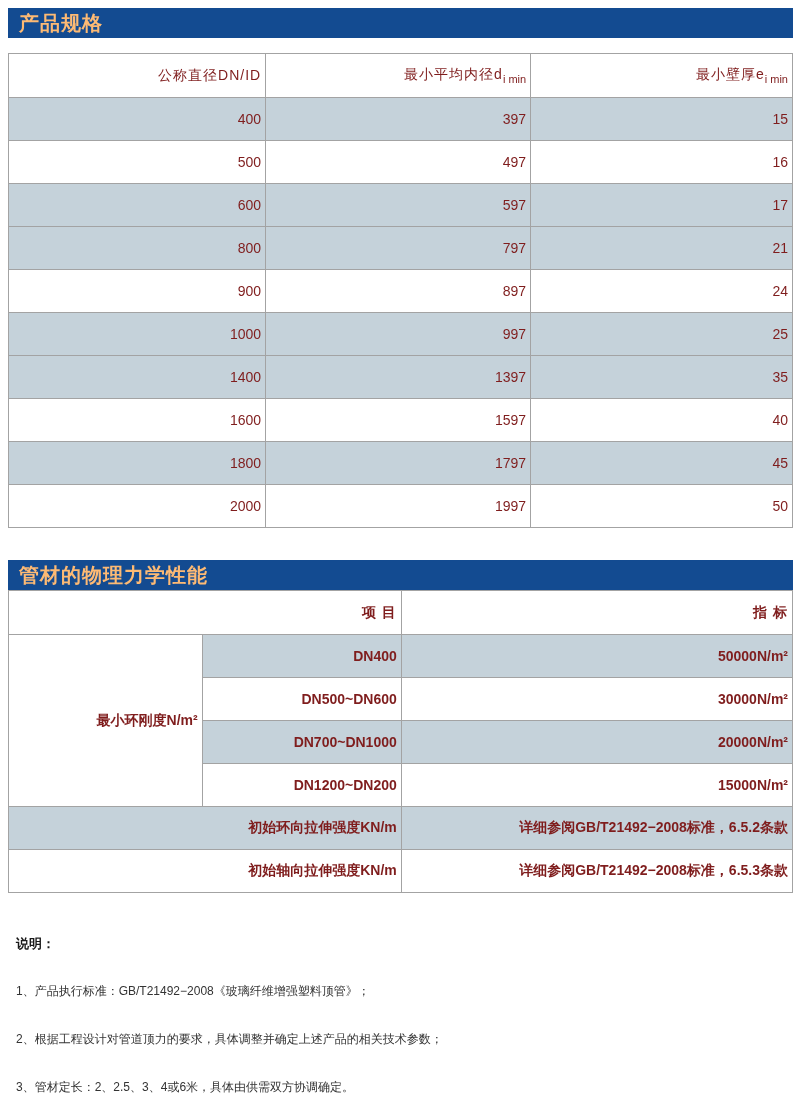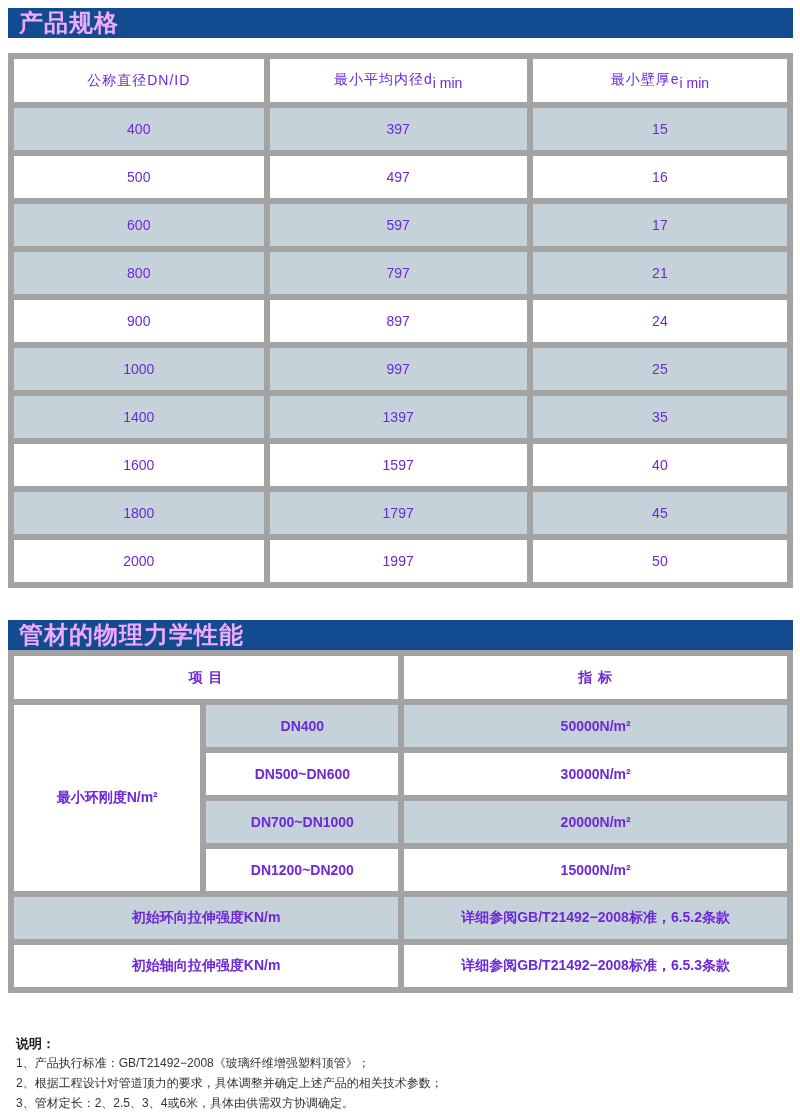--- a/index.html
+++ b/index.html
@@ -12,80 +12,81 @@
     width: 800px;
     height: 1115px;
     overflow: hidden;
     color: #3d3d3d;
   }
   .content {
     padding: 8px 7px 0 8px;
   }
   .banner {
     background: var(--banner-bg, #134b91);
-    color: #f0abfc;
+    color: #fdba74;
     font-weight: bold;
-    font-size: 24px;
+    font-size: 20px;
     height: 30px;
     line-height: 30px;
     padding-left: 11px;
     letter-spacing: 1px;
   }
   .banner.second {
     margin-top: 32px;
   }
   table {
     width: 100%;
     border-collapse: collapse;
     table-layout: fixed;
   }
   .spec-table {
     margin-top: 15px;
   }
   .mech-table {
     font-weight: bold;
   }
   td {
-    border: 6px solid #a3a3a3;
-    text-align: center;
+    border: 1px solid #a3a3a3;
+    text-align: right;
     vertical-align: middle;
     font-size: 14px;
-    color: #6d28d9;
+    color: #7f1d1d;
     height: 42px;
     padding: 0 4px;
     overflow: hidden;
     white-space: nowrap;
   }
   tr.hdr td {
     height: 43px;
     background: #ffffff;
     letter-spacing: 1px;
   }
   td.stripe {
     background: var(--stripe, #c5d2da);
   }
   sub.cond {
-    font-size: 14px;
+    font-size: 11px;
     letter-spacing: 0;
   }
   .notes {
     margin-top: 42px;
     padding-left: 8px;
     color: #333333;
   }
   .notes-title {
     font-size: 13px;
     font-weight: bold;
     color: #1a1a1a;
     line-height: 18px;
   }
   .note-line {
     font-size: 12px;
     line-height: 20px;
     color: #333333;
+    margin-top: 28px;
   }
 </style>
 </head>
 <body>
 
 <div class="content">
 
   <div class="banner">
     <span>产品规格</span>
   </div>

